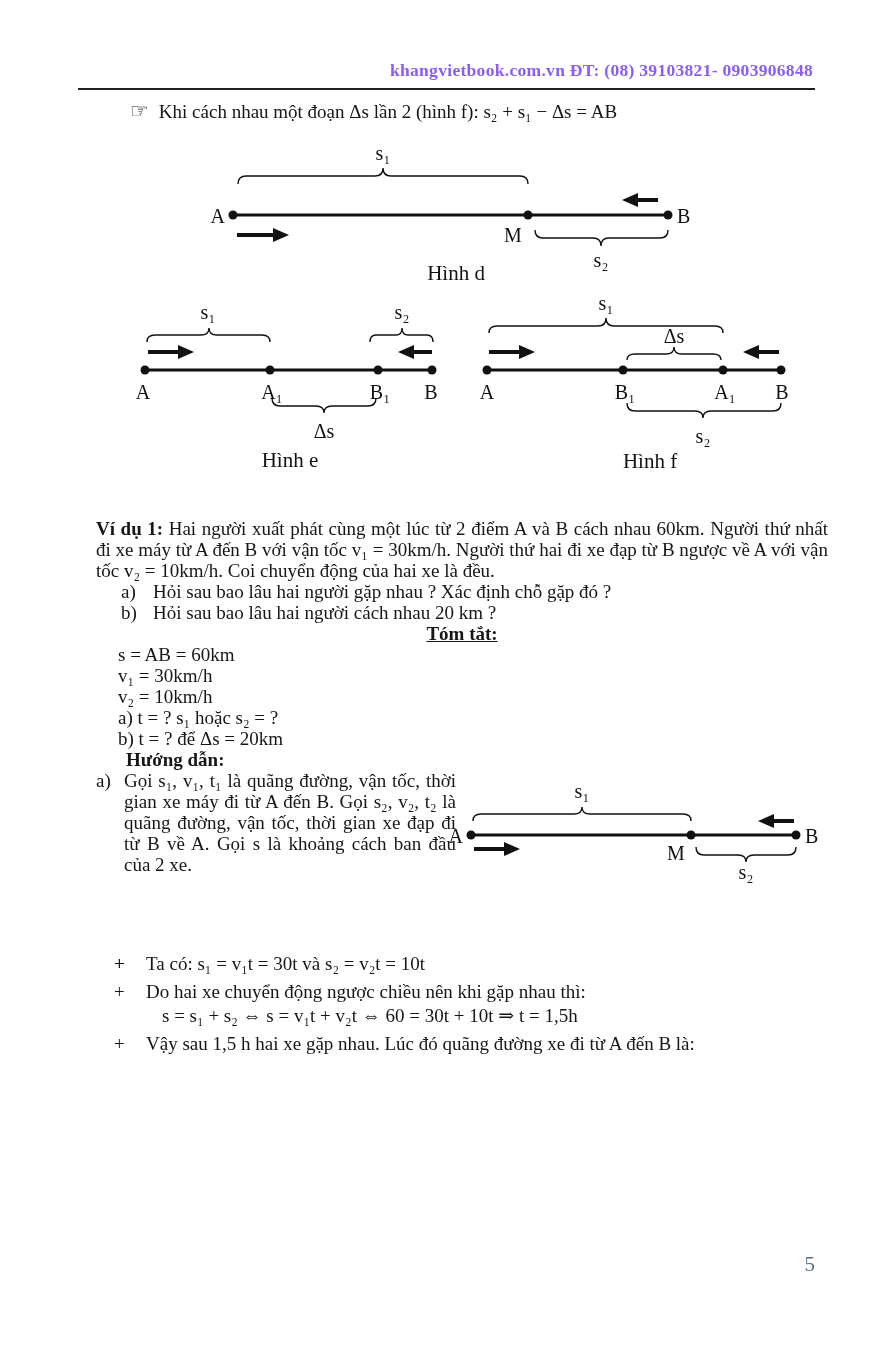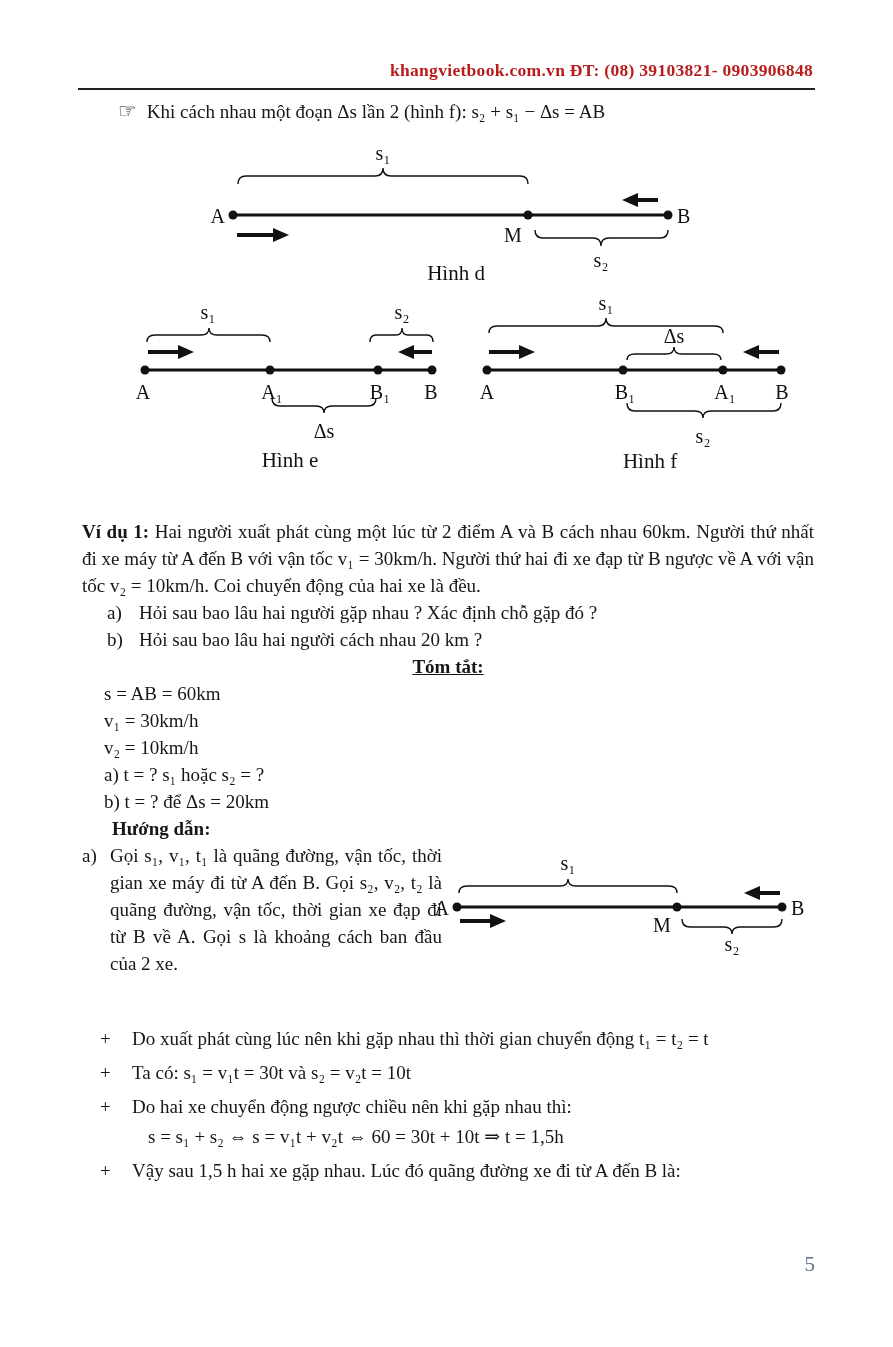--- a/index.html
+++ b/index.html
@@ -1,35 +1,35 @@
 <!DOCTYPE html>
 <html><head>
 <meta charset="utf-8">
 <style>
   html,body{margin:0;padding:0;background:#e9e9e9;}
   .page{position:relative;width:893px;height:1347px;margin:0 auto;background:#ffffff;
         font-family:"Liberation Serif","DejaVu Serif",serif;color:#161616;overflow:hidden;}
 
   .watermark{position:absolute;top:60px;right:80px;font-size:17.5px;font-weight:700;
-             color:#b91c1c;letter-spacing:.3px;}
+             color:#8b5cf6;letter-spacing:.3px;}
   .rule{position:absolute;top:88px;left:78px;width:737px;border-top:2px solid #222;height:0;}
 
-  .note{position:absolute;top:99px;left:118px;font-size:19px;white-space:nowrap;}
+  .note{position:absolute;top:99px;left:130px;font-size:19px;white-space:nowrap;}
   .note .hand{font-size:21px;margin-right:10px;}
 
   .diag{position:absolute;}
   .diag .ln{stroke:#111;stroke-width:3;}
   .diag .br{fill:none;stroke:#111;stroke-width:1.4;}
   .diag .ar{stroke:#111;stroke-width:4;}
   .diag .ah{fill:#111;stroke:none;}
   .diag circle{fill:#111;}
   .diag text{font-family:"Liberation Serif","DejaVu Serif",serif;font-size:20px;fill:#111;}
   .diag text.cap{font-size:21px;}
 
-  .content{position:absolute;left:82px;top:518px;width:732px;font-size:19px;line-height:27px;}
+  .content{position:absolute;left:96px;top:518px;width:732px;font-size:19px;line-height:21px;}
   .example{margin:0;text-align:justify;}
   .qitem{margin-left:25px;}
   .qmark{display:inline-block;width:32px;}
   .tomtat{font-weight:700;text-decoration:underline;text-align:center;}
   .sumline{margin-left:22px;}
   .huongdan{font-weight:700;margin-left:30px;}
   .parta{position:relative;min-height:176px;}
   .parta .marker{position:absolute;left:0;top:0;}
   .parta .ptext{margin-left:28px;width:332px;text-align:justify;}
   .sol-svg{position:absolute;left:352px;top:4px;}
@@ -147,21 +147,21 @@
         <text x="134" y="24" text-anchor="middle">s₁</text>
         <line class="ar" x1="26" y1="75" x2="58" y2="75"></line>
         <polygon class="ah" points="72,75 56,68 56,82"></polygon>
         <line class="ar" x1="346" y1="47" x2="324" y2="47"></line>
         <polygon class="ah" points="310,47 326,40 326,54"></polygon>
         <path class="br" d="M248,73 Q248,81 256,81 H290 Q298,81 298,88 Q298,81 306,81 H340 Q348,81 348,73"></path>
         <text x="298" y="105" text-anchor="middle">s₂</text>
       </svg>
     </div>
 
-    <div class="bullet"><span class="bmark">+</span><span>Do xuất phát cùng lúc nên khi gặp nhau thì thời gian chuyển động t₁  = t₂ = t</span></div>
+    <div class="bullet"><span class="bmark">+</span></div>
 
     <div class="bullet"><span class="bmark">+</span><span>Ta có:  s₁ = v₁t = 30t  và  s₂  = v₂t = 10t</span></div>
 
     <div class="bullet"><span class="bmark">+</span><span>Do hai xe chuyển động ngược chiều nên khi gặp nhau thì:</span></div>
 
     <div class="beq">s = s₁ + s₂ ⇔ s = v₁t + v₂t ⇔ 60 = 30t + 10t ⇒ t = 1,5h</div>
 
     <div class="bullet"><span class="bmark">+</span><span>Vậy sau 1,5 h hai xe gặp nhau. Lúc đó quãng đường xe đi từ A đến B là:</span></div>
 
 

